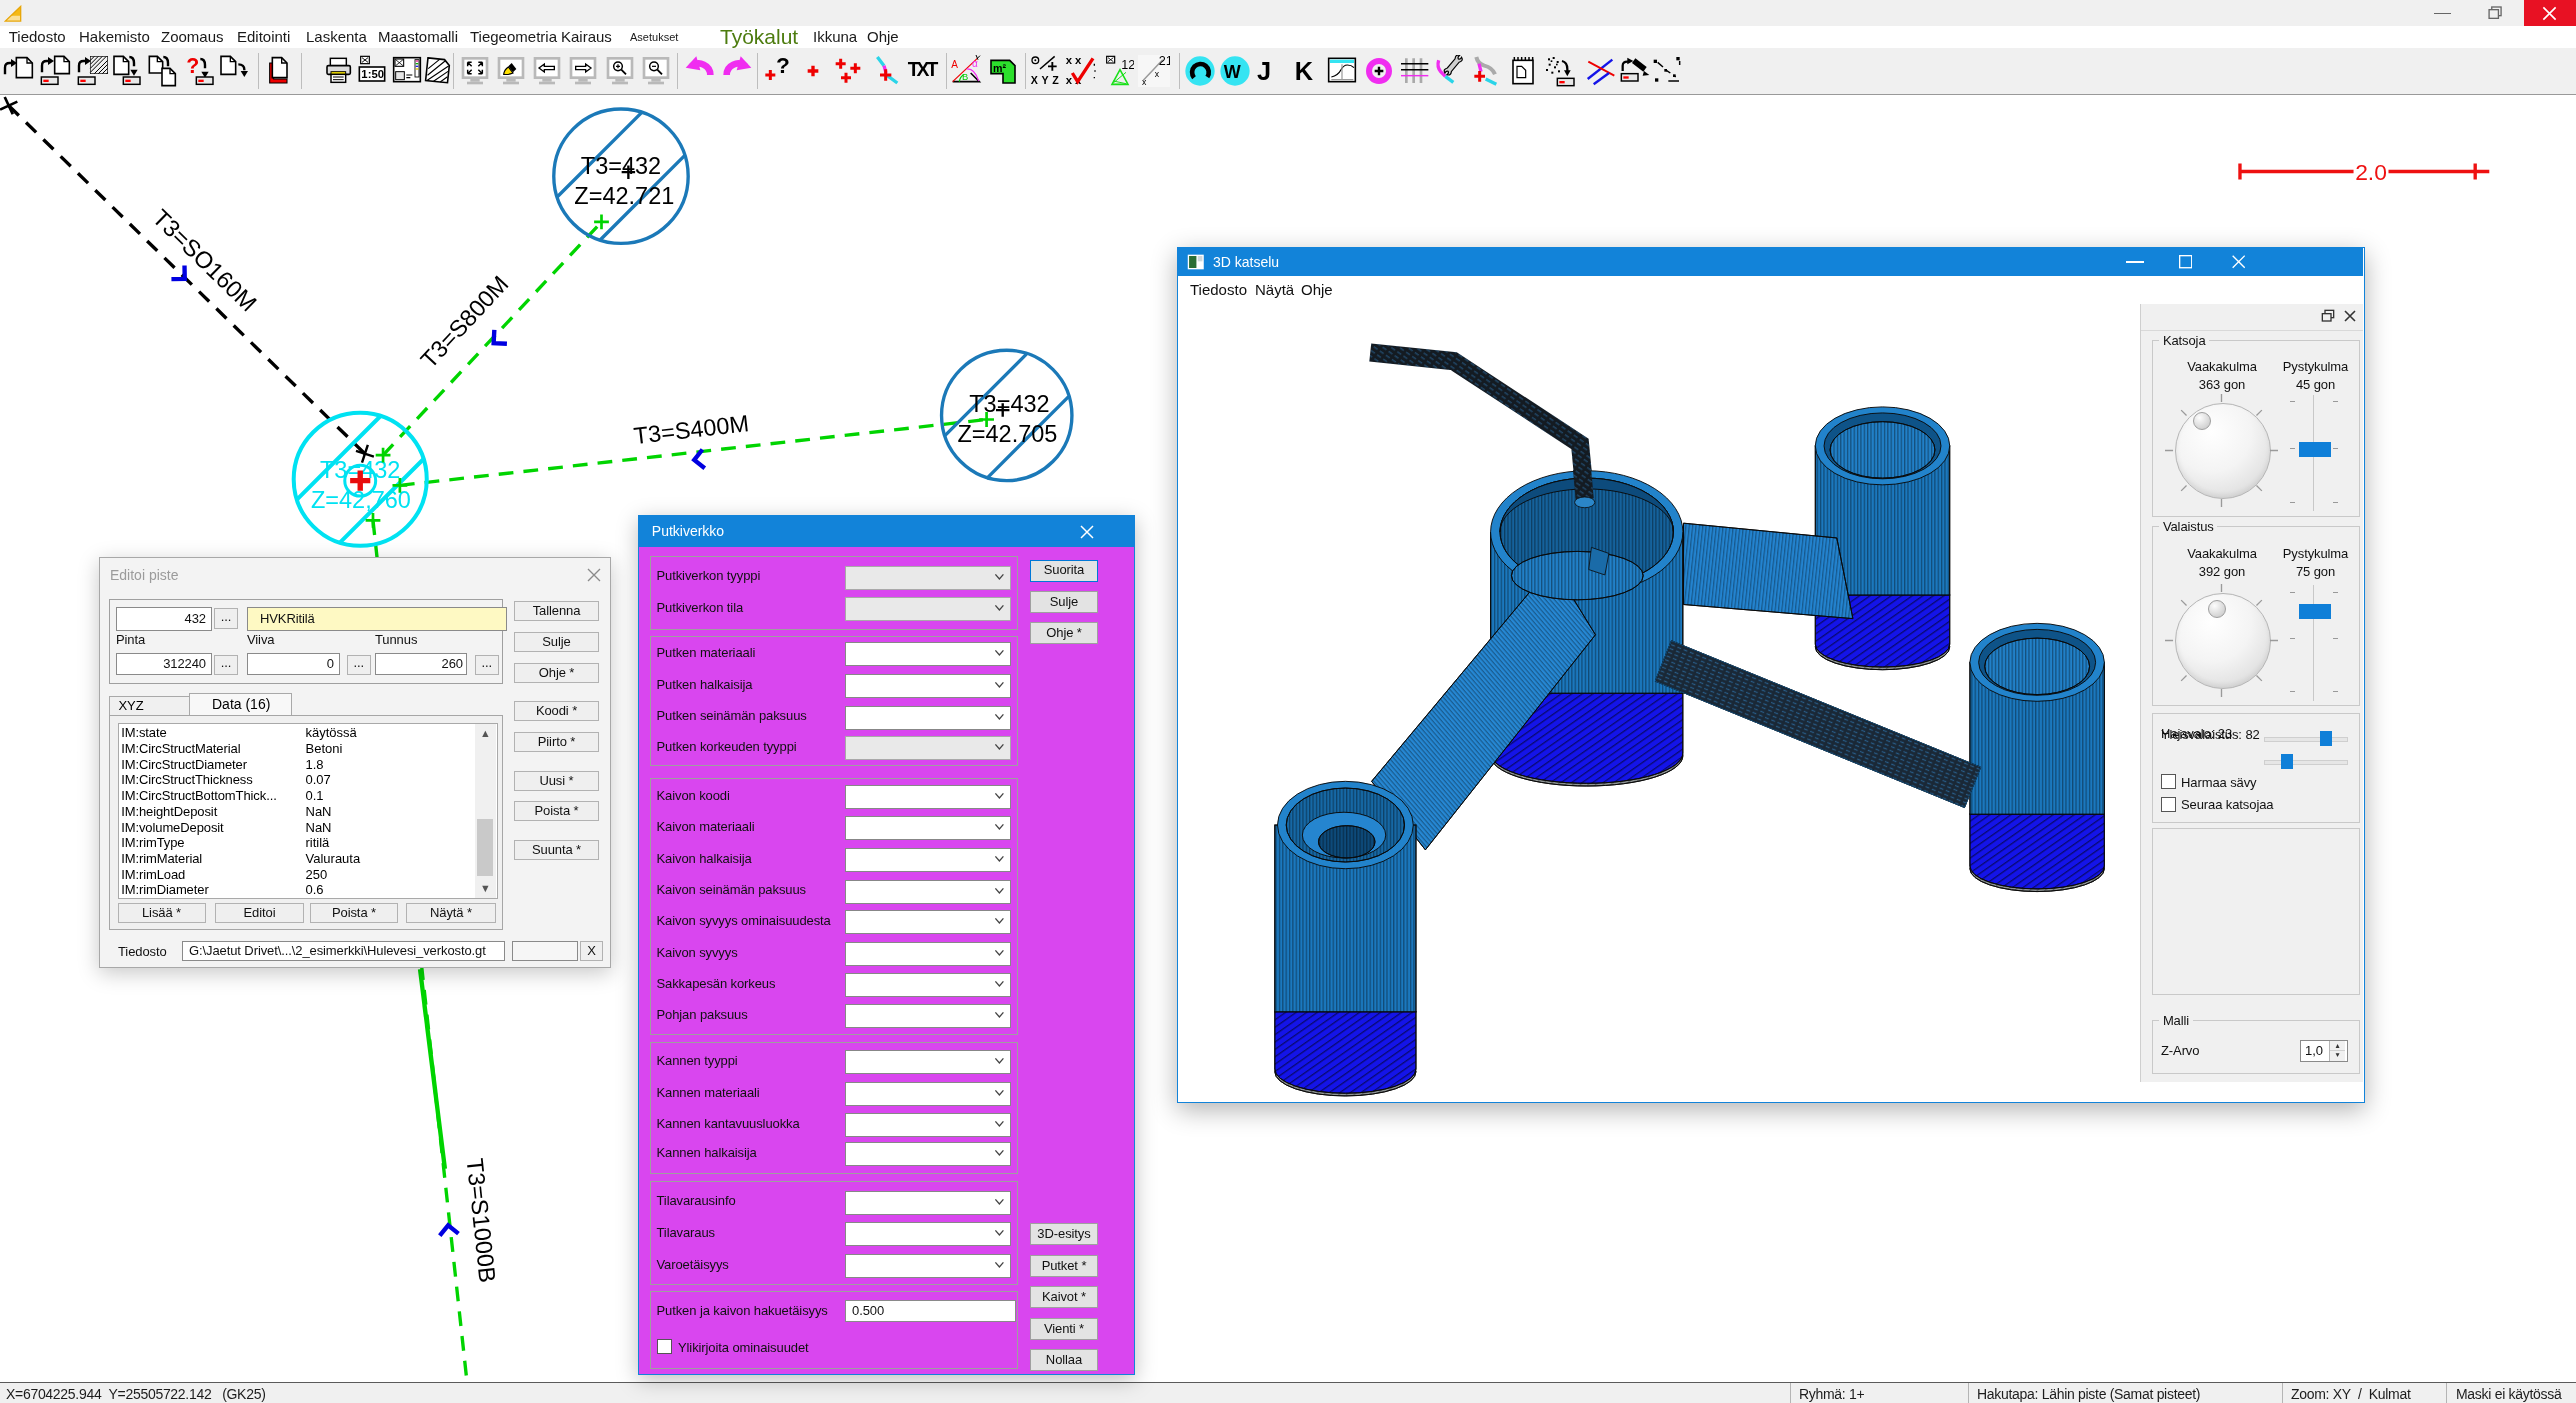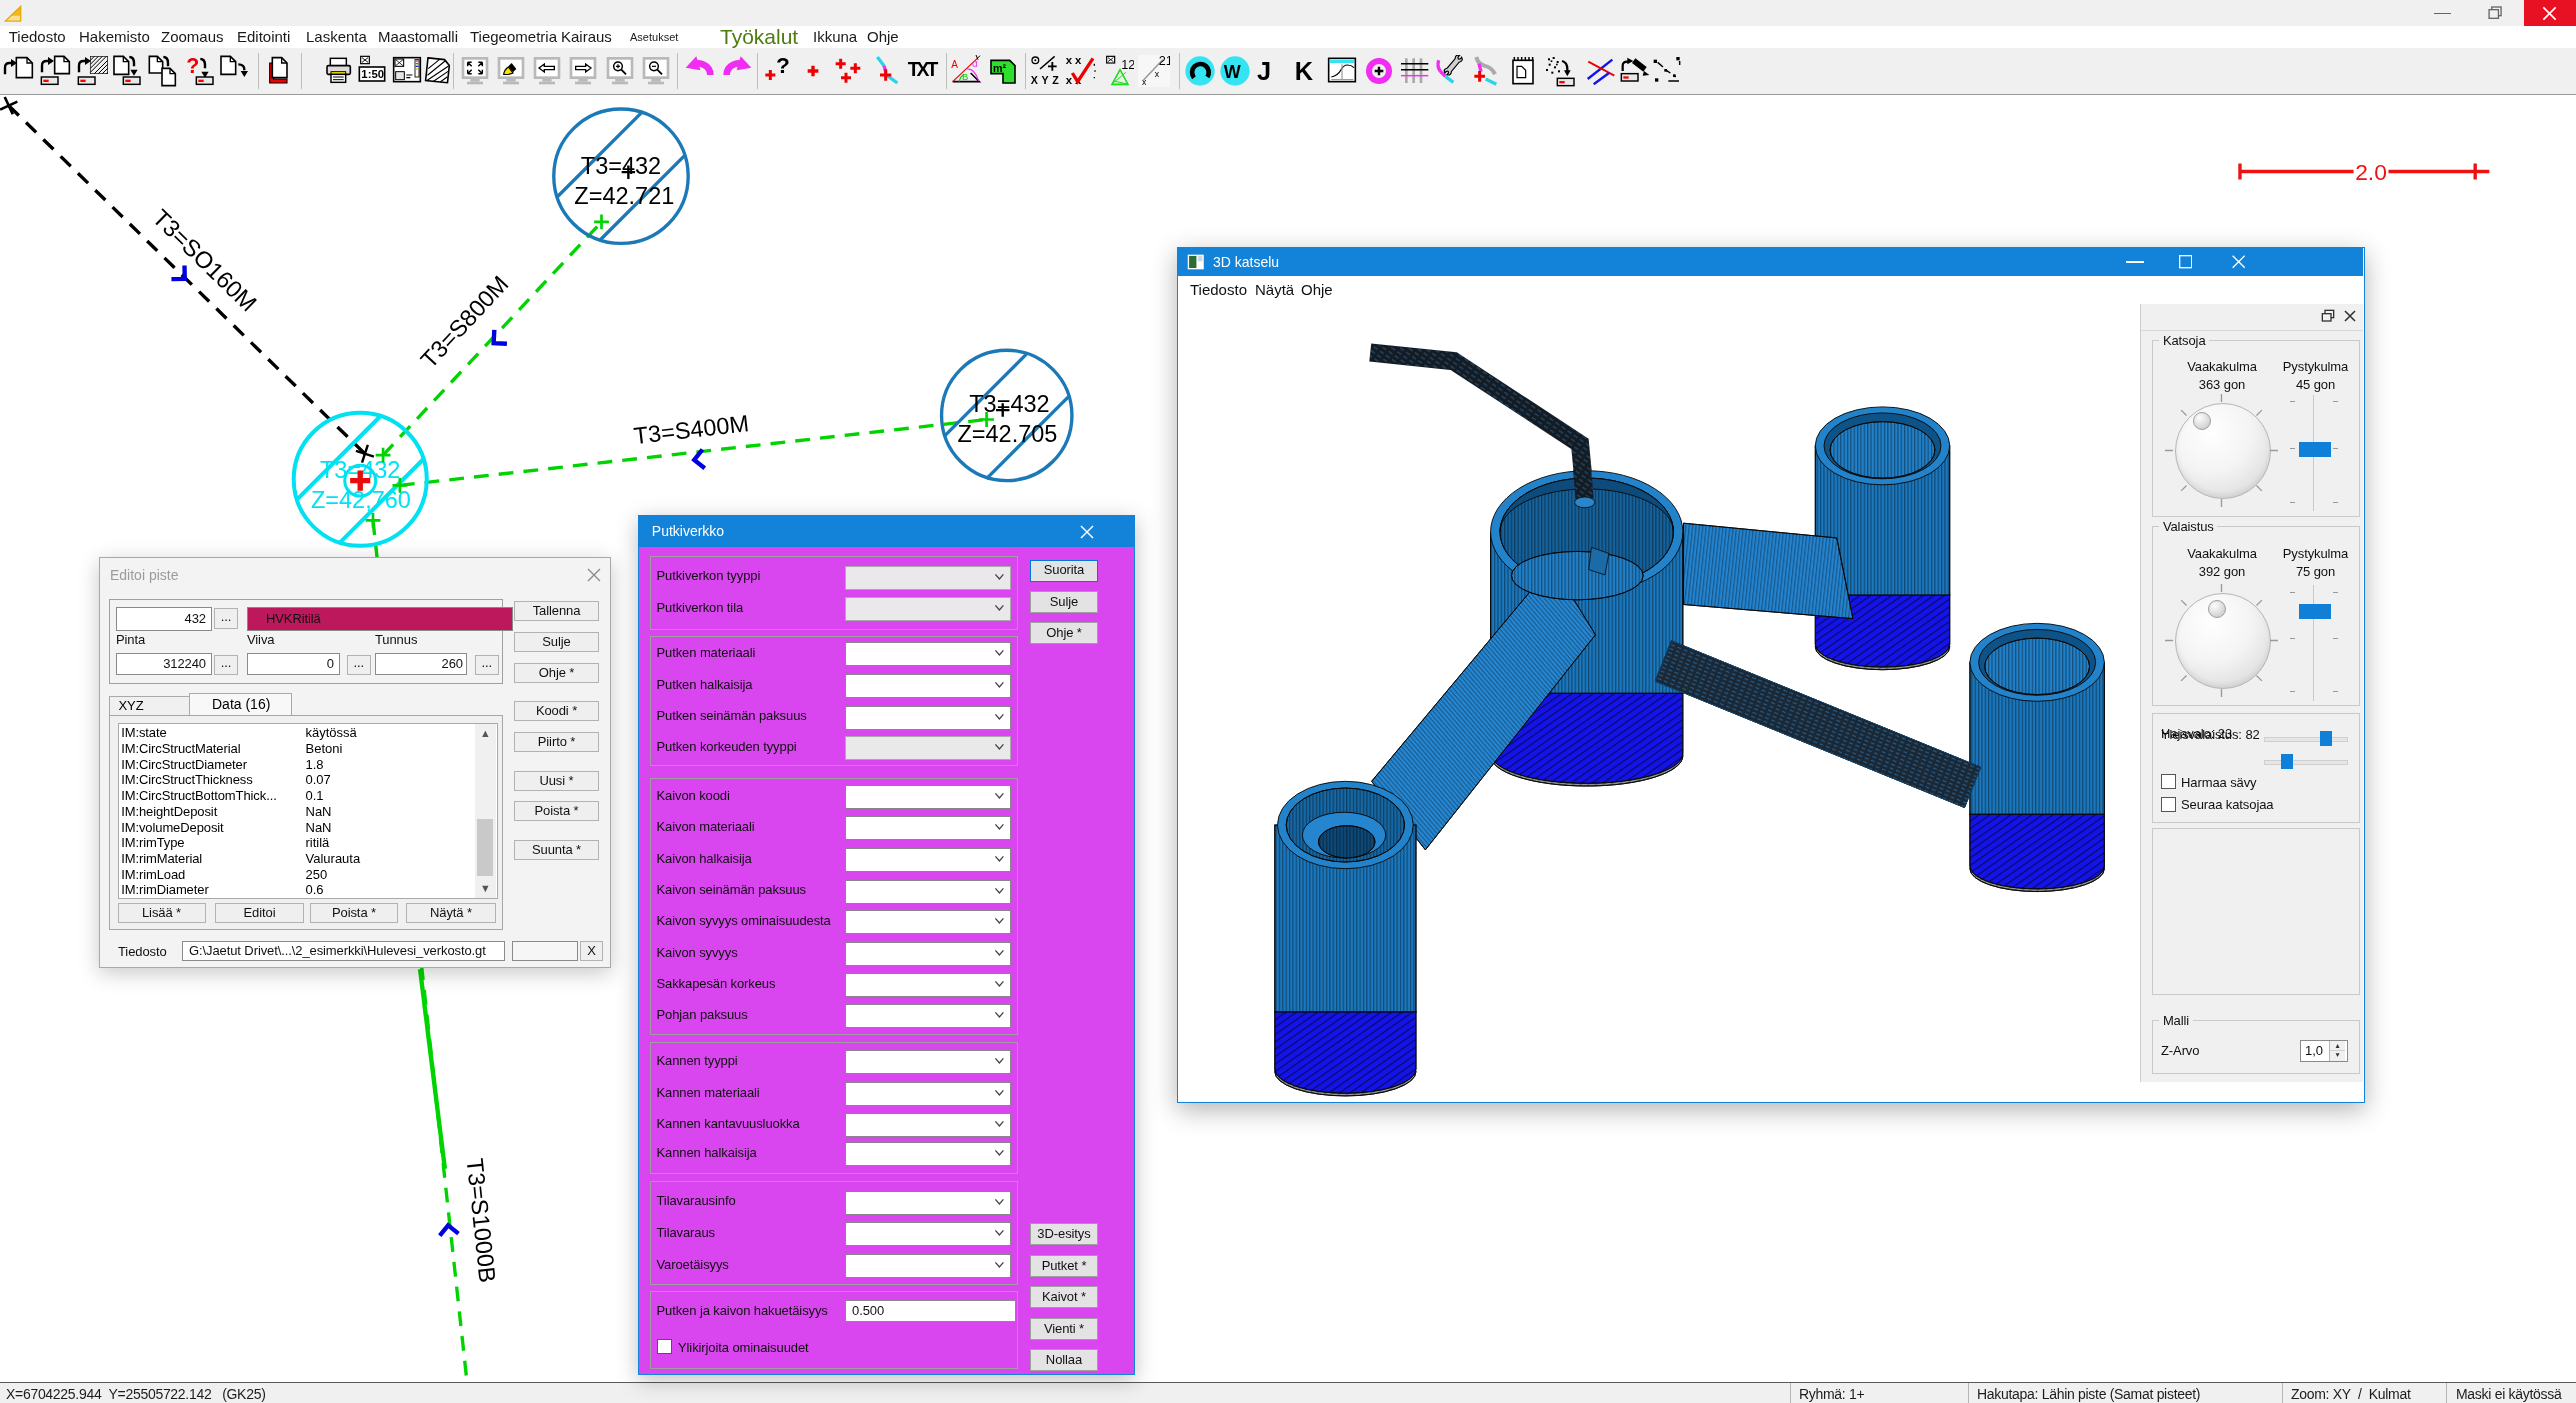--- a/index.html
+++ b/index.html
@@ -443,21 +443,21 @@
 </svg>
 
 <div class="abs dlg" id="editoi" style="left:99px;top:557px;width:510px;height:409px;font-size:13px">
 <div class="abs" style="left:10px;top:8.7px;font-size:14px;color:#9b9b9b">Editoi piste</div>
 <svg class="abs" style="left:486px;top:9.4px" width="16" height="16" viewBox="0 0 24 24">
         <path d="M3 3 L21 21 M21 3 L3 21" stroke="#8a8a8a" stroke-width="2"></path>
       </svg>
 <div class="grp" style="left:9.4px;top:41px;width:392px;height:83px"></div>
 <div class="fld" style="left:16px;top:49px;width:89px;height:21.5px;line-height:21.5px;text-align:right;padding-right:5.4px">432</div>
 <div class="btn" style="left:114px;top:50px;width:22px;height:19px;line-height:15px">...</div>
-<div class="fld" style="left:147px;top:49px;width:246px;height:21.5px;line-height:21.5px;padding-left:18px;background:#be185d">HVKRitilä</div>
+<div class="fld" style="left:147px;top:49px;width:246px;height:21.5px;line-height:21.5px;padding-left:12px;background:#fef9c3">HVKRitilä</div>
 <div class="lbl" style="left:16px;top:74px">Pinta</div>
 <div class="lbl" style="left:147px;top:74px">Viiva</div>
 <div class="lbl" style="left:275px;top:74px">Tunnus</div>
 <div class="fld" style="left:16px;top:95px;width:89px;height:20px;line-height:20px;text-align:right;padding-right:5.4px">312240</div>
 <div class="btn" style="left:114px;top:97px;width:22px;height:18px;line-height:14px">...</div>
 <div class="fld" style="left:147px;top:95px;width:86px;height:20px;line-height:20px;text-align:right;padding-right:5.4px">0</div>
 <div class="btn" style="left:247px;top:97px;width:21.5px;height:18px;line-height:14px">...</div>
 <div class="fld" style="left:275px;top:95px;width:87px;height:20px;line-height:20px;text-align:right;padding-right:3px">260</div>
 <div class="btn" style="left:375px;top:97px;width:21.5px;height:18px;line-height:14px">...</div>
 <div class="abs" style="left:9.4px;top:138px;width:78px;height:18px;background:#f0f0f0;border:0.7px solid #a9a9a9;border-bottom:0;line-height:18px;padding-left:8px;font-size:13px">XYZ</div>

